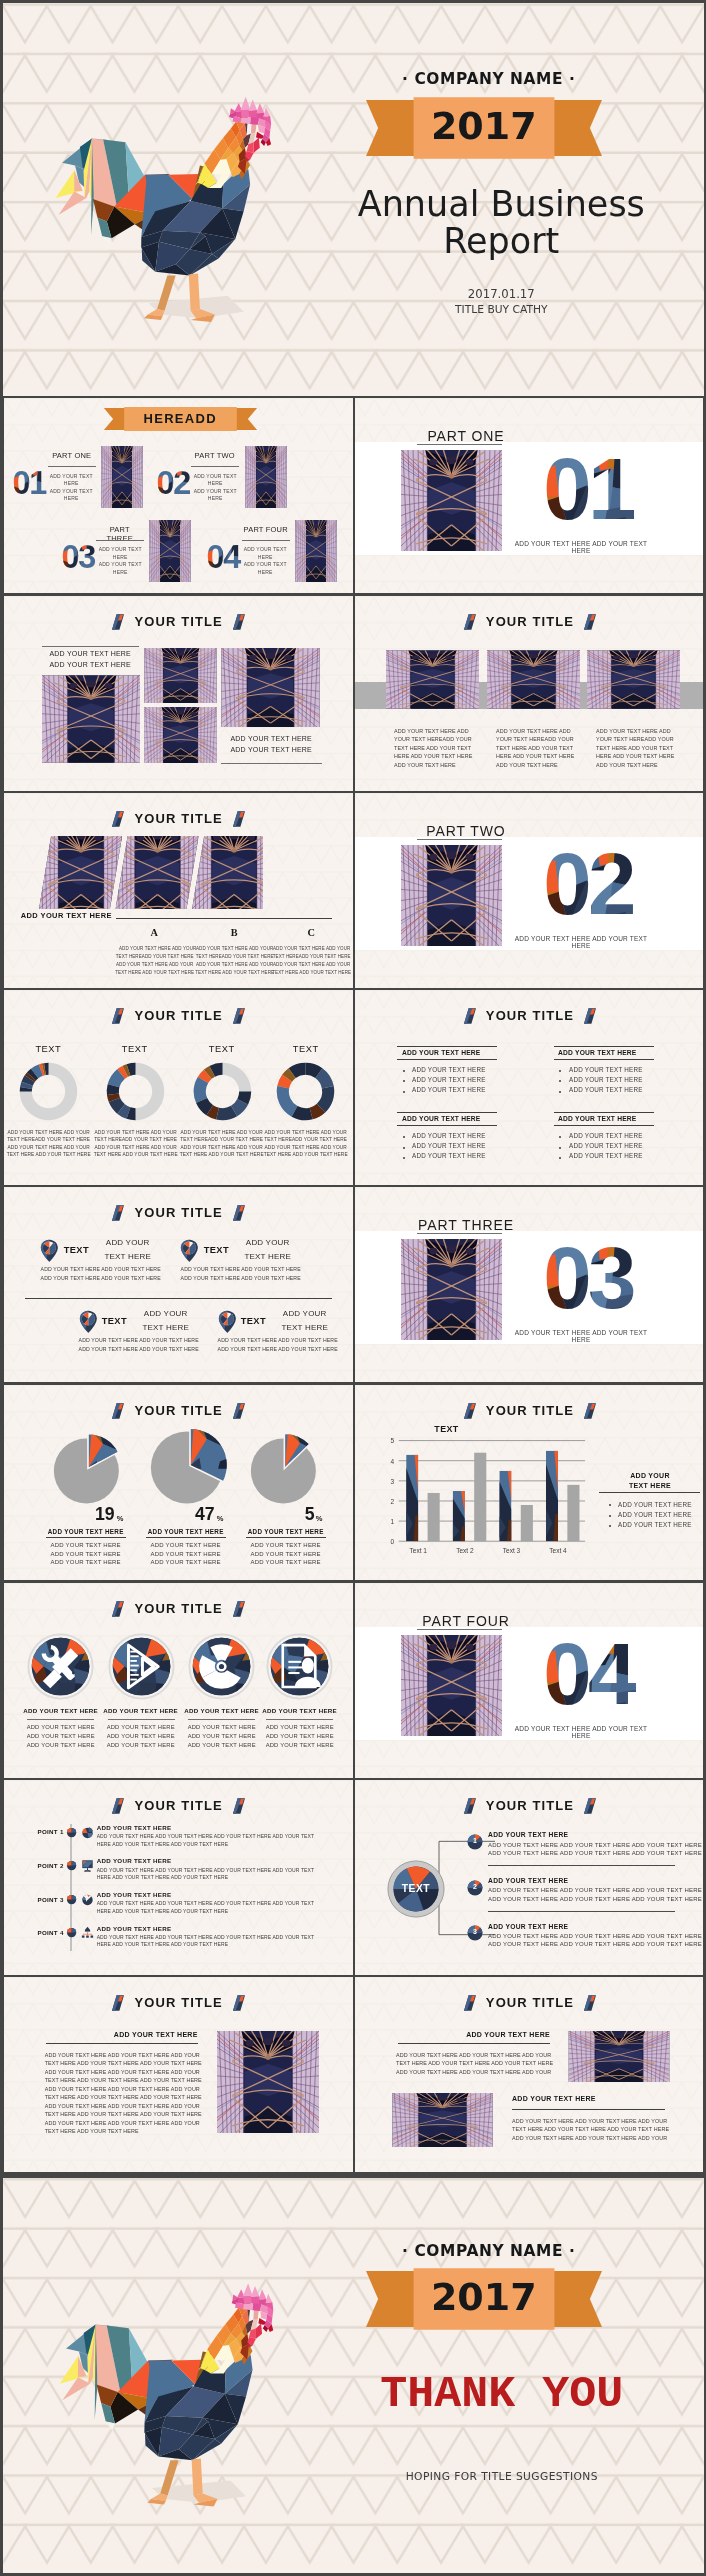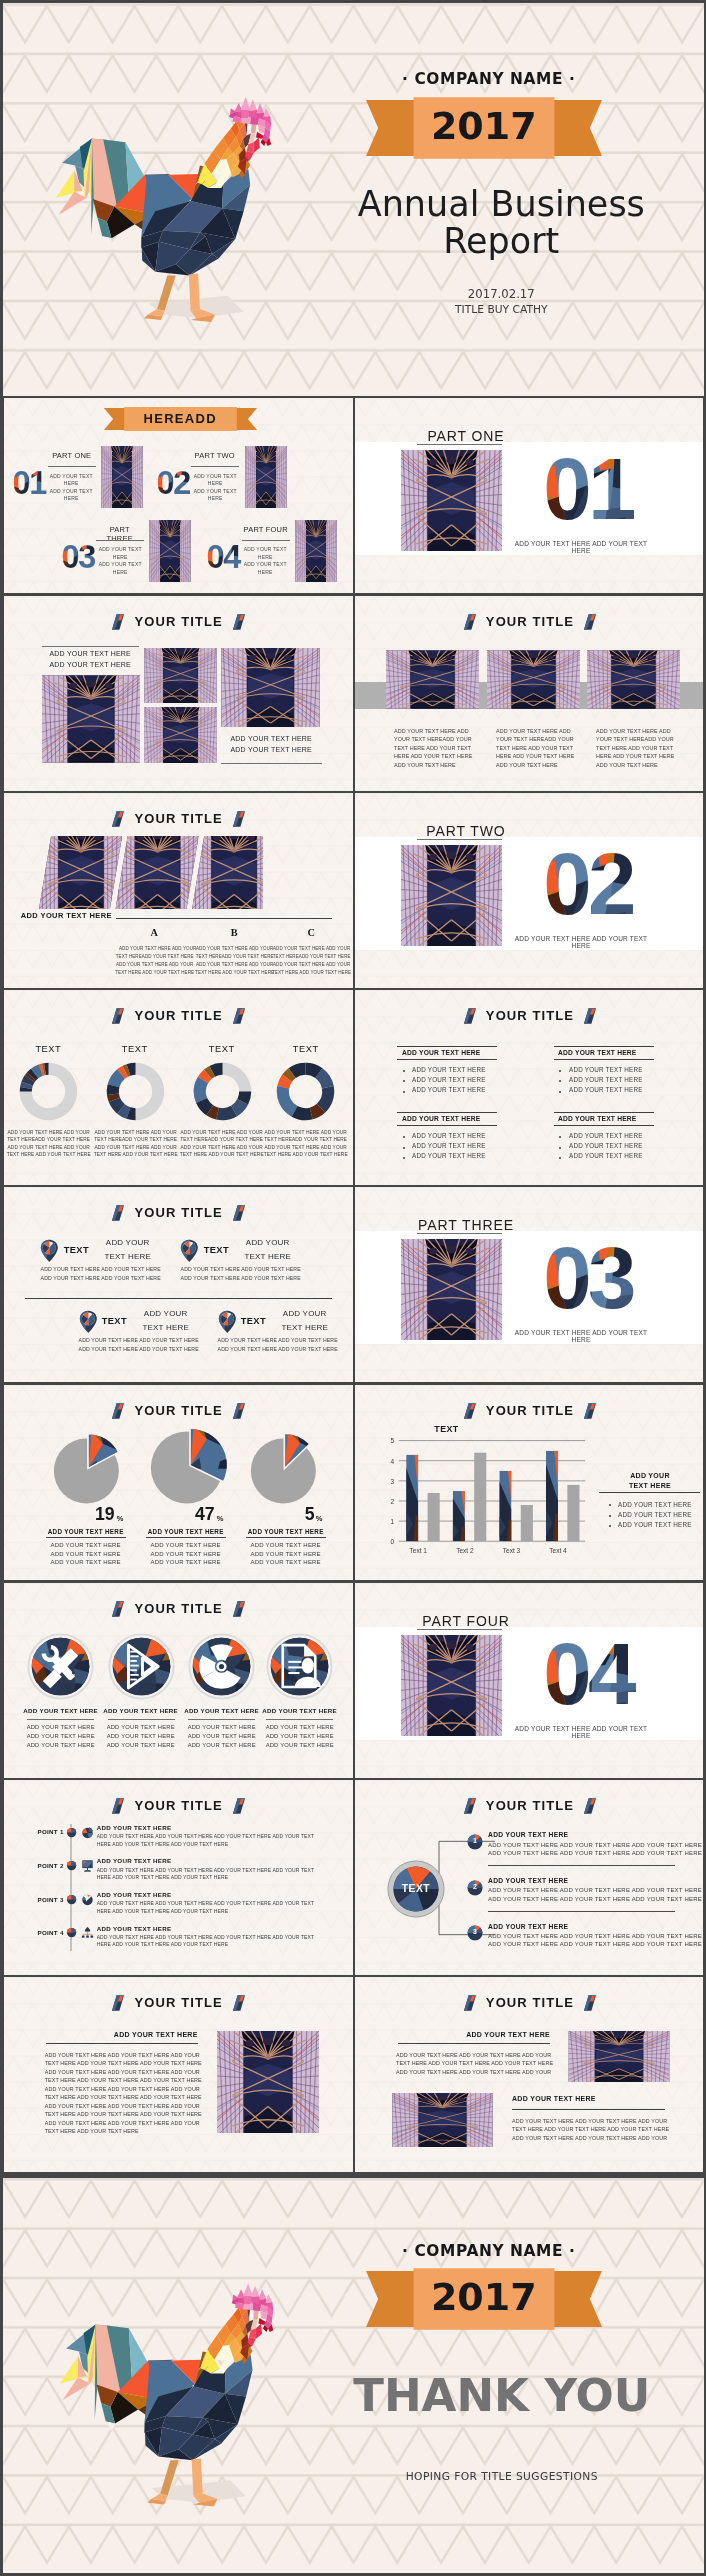--- a/index.html
+++ b/index.html
@@ -286,21 +286,21 @@
     <polygon points="253,3 197,3 197,63 253,63 240,33" fill="#d9832f"></polygon>
     <rect x="51" y="0" width="151" height="66" fill="#f4a261"></rect>
   </svg>
   <div class="ryear" style="position:absolute;left:363px;top:101px;width:236px;text-align:center;font-size:38px;font-weight:bold;color:#17181a;letter-spacing:0px;">2017</div>
 
   <div class="bigtitle" style="left:340px;top:183px;width:317px;text-align:center;font-size:35px;">
     <div>Annual Business</div>
     <div>Report</div>
   </div>
 
-  <div class="sub" style="left:340px;top:284px;width:317px;text-align:center;font-size:11.7px;">2017.02.17</div>
+  <div class="sub" style="left:340px;top:284px;width:317px;text-align:center;font-size:11.7px;">2017.01.17</div>
   <div class="sub" style="left:340px;top:300px;width:317px;text-align:center;font-size:10.7px;">TITLE BUY CATHY</div>
 </div>
 
 <div class="slide" style="left:3.7px;top:398px;width:349px;height:195px;background:#f8f3ee;">
   <div class="pat">
         <svg viewBox="0 0 374 209" width="349" height="195">
           <rect width="100%" height="100%" fill="url(#triS)"></rect>
         </svg>
       </div>
   <svg style="position:absolute;left:99px;top:9.3px;" width="155" height="24" viewBox="0 0 166 26">
@@ -1481,17 +1481,17 @@
   <svg width="240" height="256" viewBox="0 0 260 268" style="position:absolute;left:52px;top:86px;">
         <use href="#rooster-art"></use>
       </svg>
   <div class="company" style="left:363px;top:64px;width:246px;text-align:center;font-size:15.4px;">· COMPANY NAME ·</div>
   <svg class="ribbon" style="left:363px;top:90px;" width="236" height="62" viewBox="0 0 253 66">
     <polygon points="0,3 56,3 56,63 0,63 13,33" fill="#d9832f"></polygon>
     <polygon points="253,3 197,3 197,63 253,63 240,33" fill="#d9832f"></polygon>
     <rect x="51" y="0" width="151" height="66" fill="#f4a261"></rect>
   </svg>
   <div style="position:absolute;left:363px;top:97px;width:236px;text-align:center;font-size:38px;font-weight:bold;color:#17181a;">2017</div>
-  <div style="position:absolute;left:338px;top:191px;width:322px;text-align:center;font-size:45px;font-weight:bold;color:#737373;letter-spacing:0px;">THANK YOU</div>
+  <div style="position:absolute;left:338px;top:191px;width:322px;text-align:center;font-size:45px;font-weight:bold;color:#b91c1c;letter-spacing:0px;font-family:Liberation Mono, monospace;">THANK YOU</div>
   <div style="position:absolute;left:338px;top:292px;width:322px;text-align:center;font-size:10.7px;color:#3a3b3d;letter-spacing:0.4px;">HOPING FOR TITLE SUGGESTIONS</div>
 </div>
 
 </div>
 
 </body></html>

